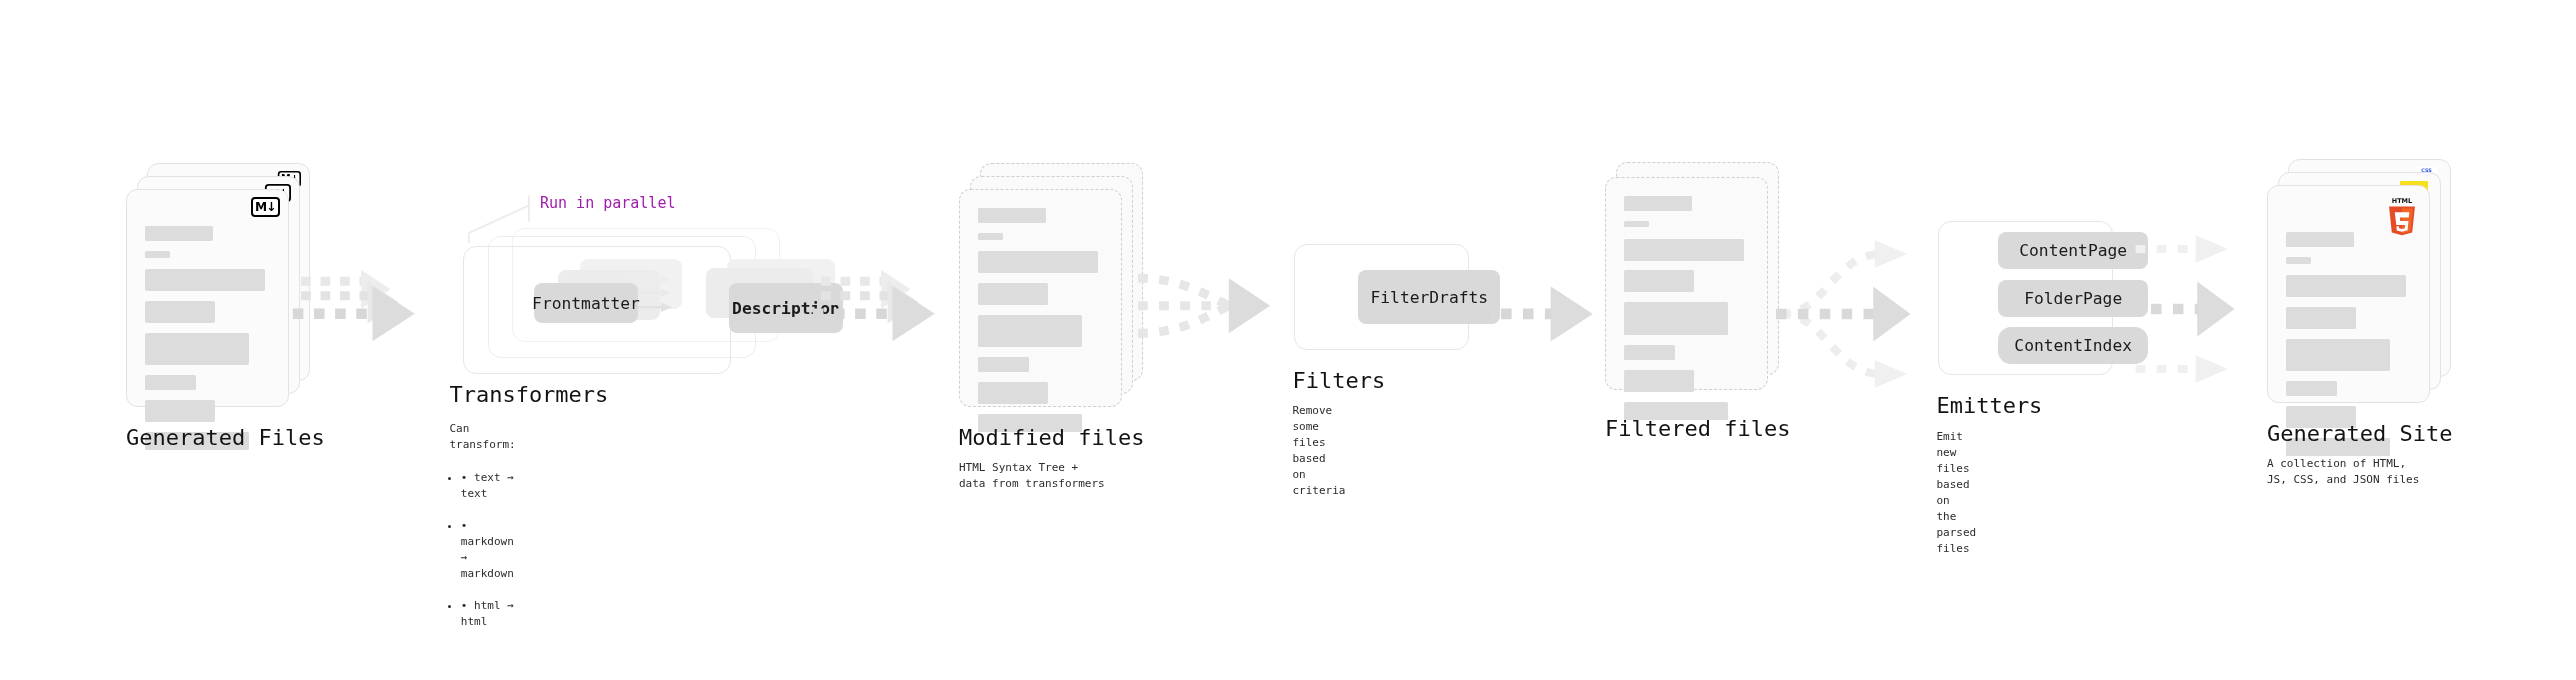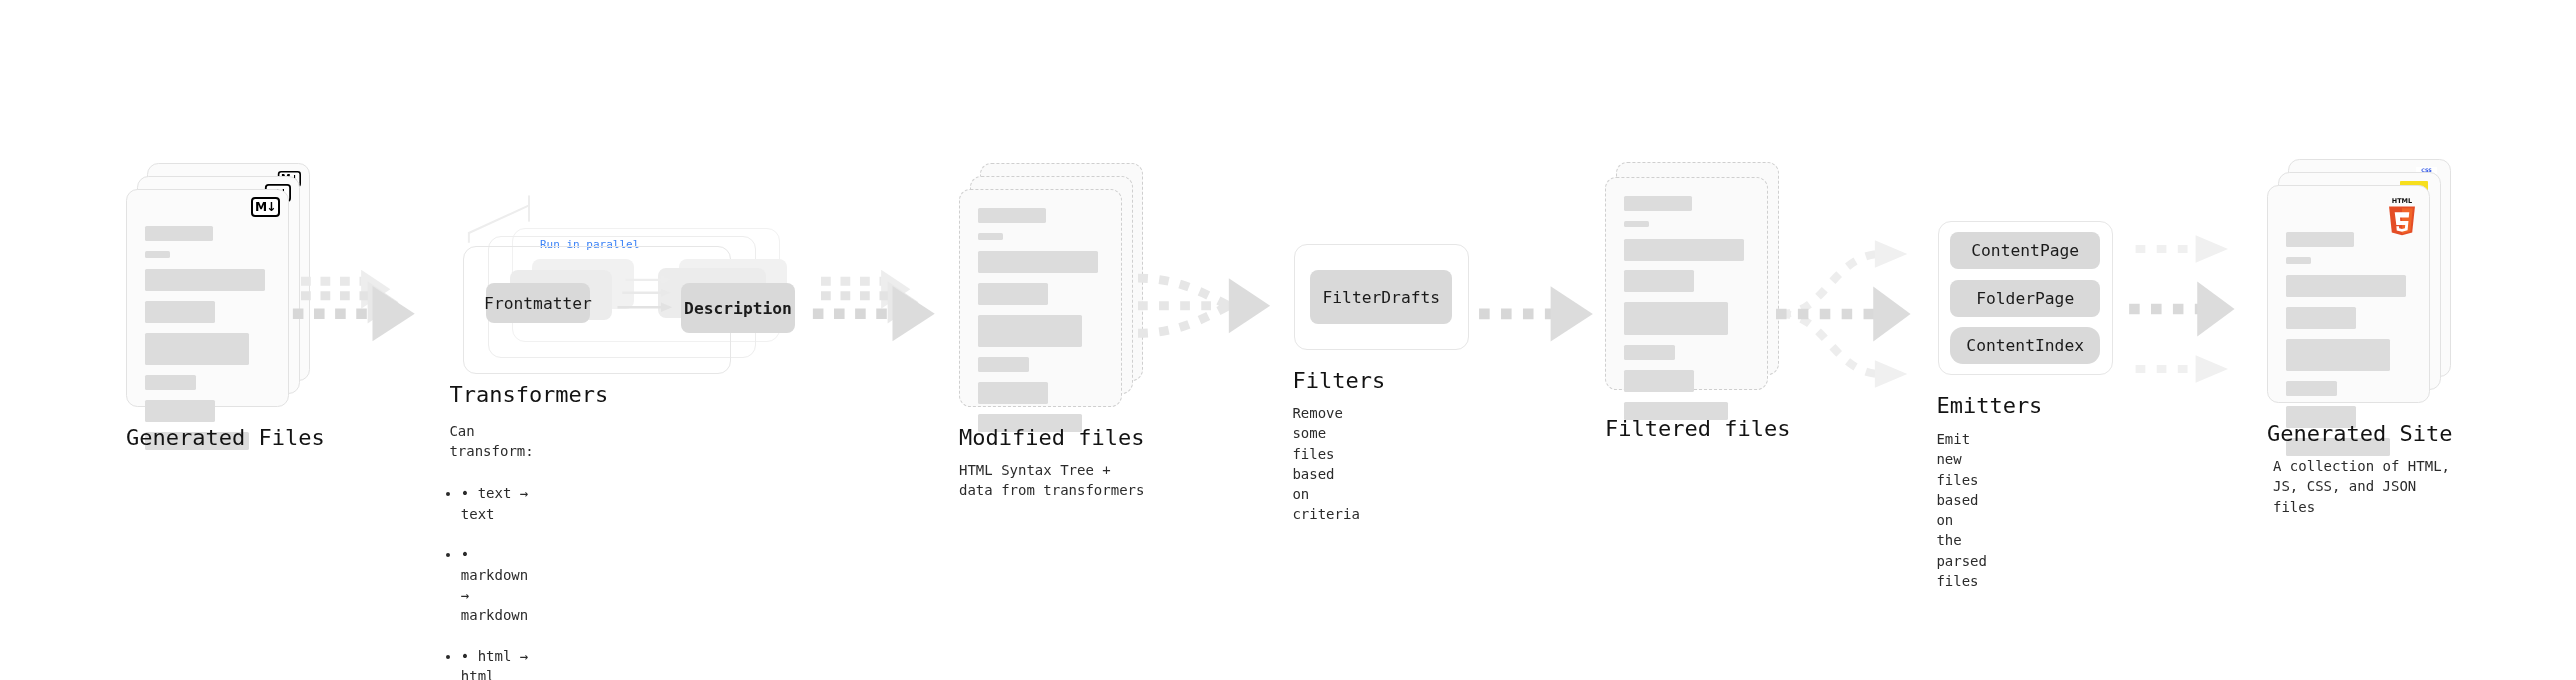--- a/index.html
+++ b/index.html
@@ -52,44 +52,44 @@
     font-family:"DejaVu Sans","Liberation Sans",sans-serif;
     font-size:4.9px;font-weight:bold;color:#264de4;text-align:center;line-height:7.3px;
   }
   .html-badge{ width:34px;height:39px; }
 
   
   .title{
     font-size:22px; color:#131313; letter-spacing:0px; white-space:nowrap;
   }
   .desc{
-    font-size:14px; color:#2b2b2b; line-height:1.45; white-space:pre-line;
+    font-size:11px; color:#2b2b2b; line-height:1.45; white-space:pre-line;
   }
   .desc li:before{ content:"• "; }
 
   
   .groupbox{
     position:absolute;
     border:1.6px solid #e6e6e6;
     border-radius:13px;
     background:transparent;
   }
   .chip{
     position:absolute;
     background:#d9d9d9;
     border-radius:8.1px;
     display:flex;align-items:center;justify-content:center;
-    font-size:16.3px;color:#1b1b1b;white-space:nowrap;
+    font-size:16.3px;color:#1b1b1b;white-space:nowrap;margin-left:48px;
   }
   .chip.ghost{ background:#ececec; }
   .chip.ghost2{ background:#f1f1f1; }
 
   .runlabel{
     position:absolute;
-    font-size:11px;color:#3b82f6;white-space:nowrap;margin-top:44px;
+    font-size:15px;color:#a21caf;white-space:nowrap;
   }
 
   svg{ position:absolute; overflow:visible; }
 </style>
 </head>
 <body>
 
 <div id="stage">
 
   <div class="node" style="left:126px; top:163px;">
@@ -321,18 +321,18 @@
           <div class="bar" style="width:54%;height:22px;"></div>
           <div class="bar" style="width:80%;height:32.5px;"></div>
           <div class="bar" style="width:39%;height:15.4px;"></div>
           <div class="bar" style="width:54%;height:22px;"></div>
           <div class="bar" style="width:80%;height:18px;margin-bottom:0;"></div>
         </div>
       </div>
     </div>
 
     <div class="title" style="position:absolute;left:0px;top:262px;">Generated Site</div>
-    <div class="desc" style="position:absolute;left:0px;top:297px;margin-left:6px;">A collection of HTML,
+    <div class="desc" style="position:absolute;left:0px;top:297px;">A collection of HTML,
 JS, CSS, and JSON files</div>
   </div>
 
 </div>
 
 
 </body></html>

